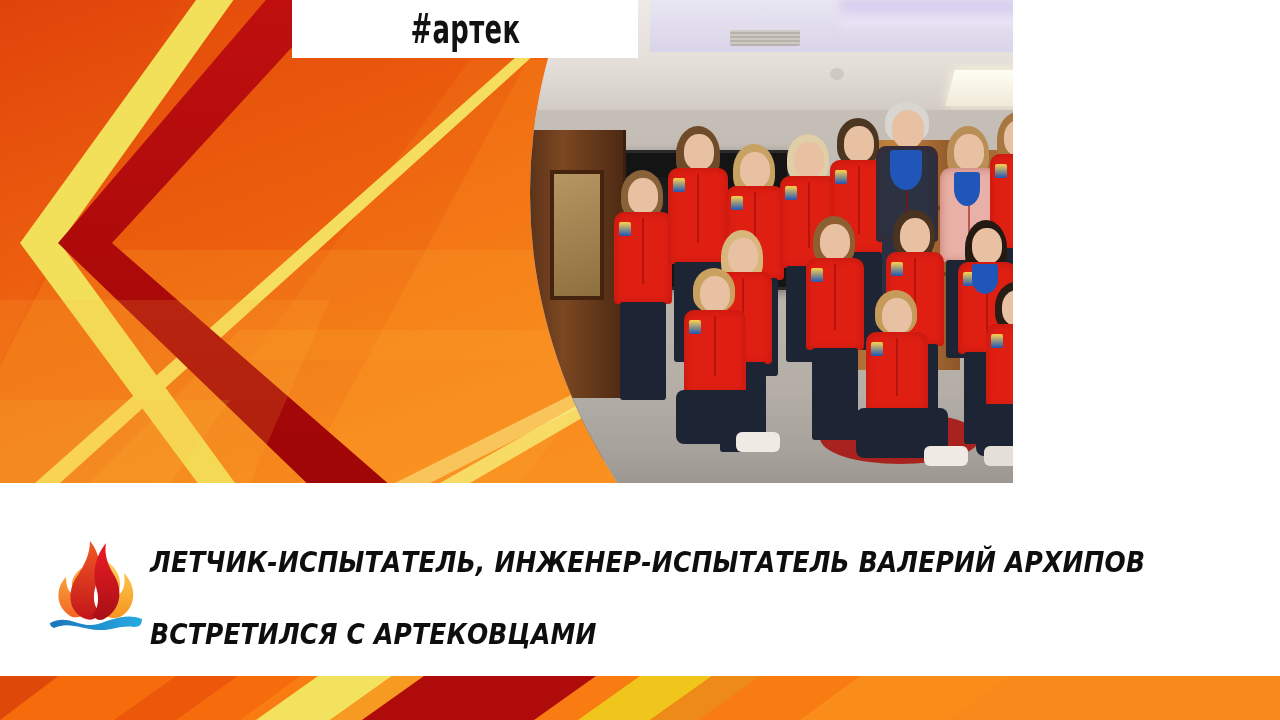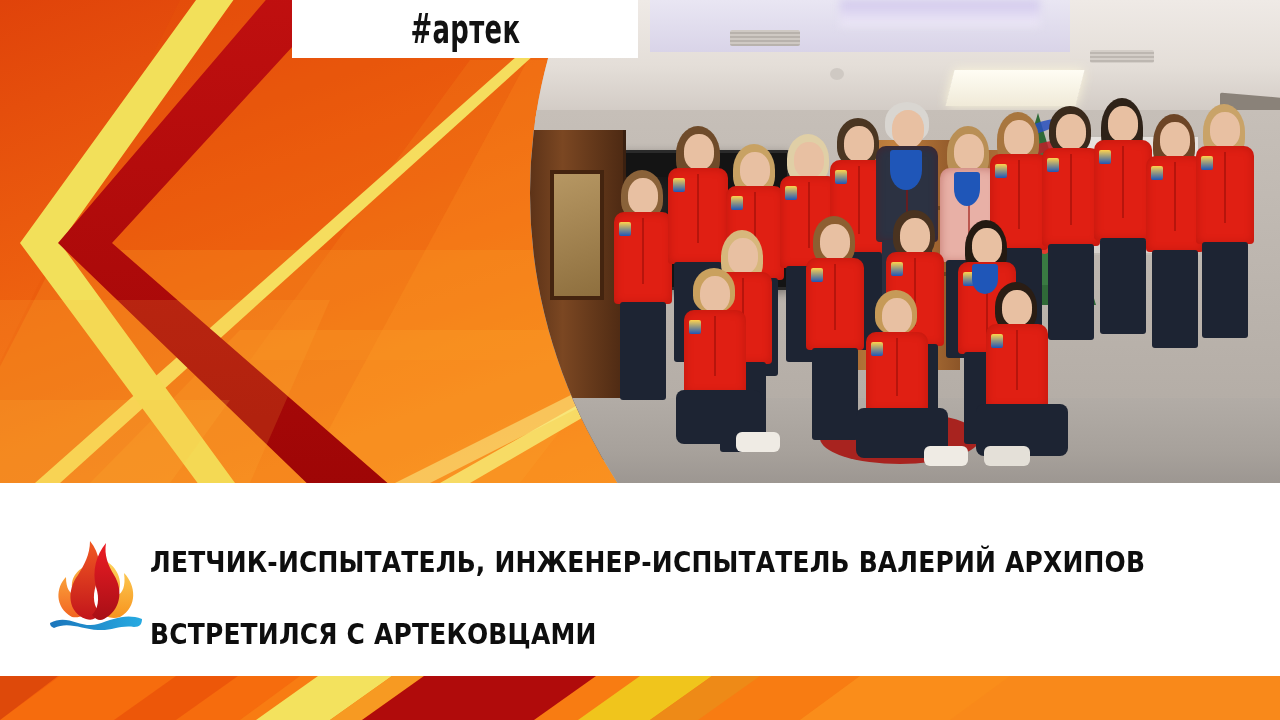--- a/index.html
+++ b/index.html
@@ -5,21 +5,21 @@
   * { margin:0; padding:0; box-sizing:border-box; }
   html, body {
     width:1280px; height:720px;
     font-family:"Liberation Sans", sans-serif;
     background:#ffffff; overflow:hidden;
   }
   #stage { position:relative; width:1280px; height:720px; overflow:hidden; background:#fff; }
 
   
   .banner {
-    position:absolute; left:0; top:0; width:1280px; height:483px;
+    position:absolute; left:0; top:0; width:1013px; height:483px;
     overflow:hidden;
     background:linear-gradient(128deg,#e2450a 0%,#ef6410 32%,#f9871b 62%,#fca524 100%);
   }
   .banner .svgwrap { position:absolute; inset:0; }
   .banner svg { display:block; width:1280px; height:483px; }
 
   
   .photo {
     position:absolute; left:530px; top:0; width:750px; height:483px;
     overflow:hidden;
@@ -116,21 +116,21 @@
   }
   .hashbox span {
     font-family:"DejaVu Sans Condensed","Liberation Sans Narrow","Liberation Sans", sans-serif;
     font-weight:700; font-size:40px; color:#121212; letter-spacing:.5px;
     transform:scaleX(.72); transform-origin:center; white-space:nowrap;
   }
 
   
   .content {
     position:absolute; left:0; top:483px; width:1280px; height:193px;
-    background:#ffffff; display:flex; align-items:center;
+    background:#ffffff; display:flex; align-items:center;font-style:italic;
   }
   .logo { position:absolute; left:46px; top:46px; width:100px; height:104px; }
   .logo svg { display:block; width:100px; height:104px; }
   .headline {
     position:absolute; left:150px; top:44px; width:1110px;
     font-family:"DejaVu Sans Condensed","Liberation Sans Narrow","Liberation Sans", sans-serif;
     font-weight:700; color:#0e0e0e;
   }
   .headline .line {
     font-size:28px; line-height:72px; letter-spacing:.2px; white-space:nowrap;

